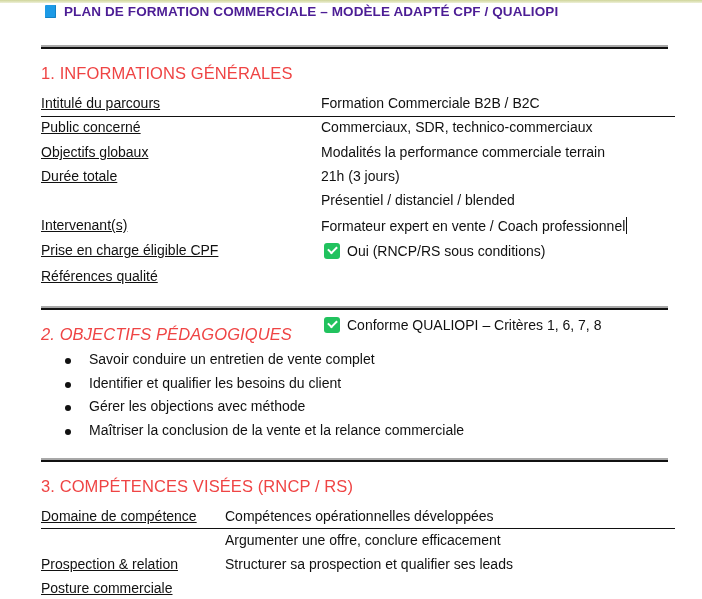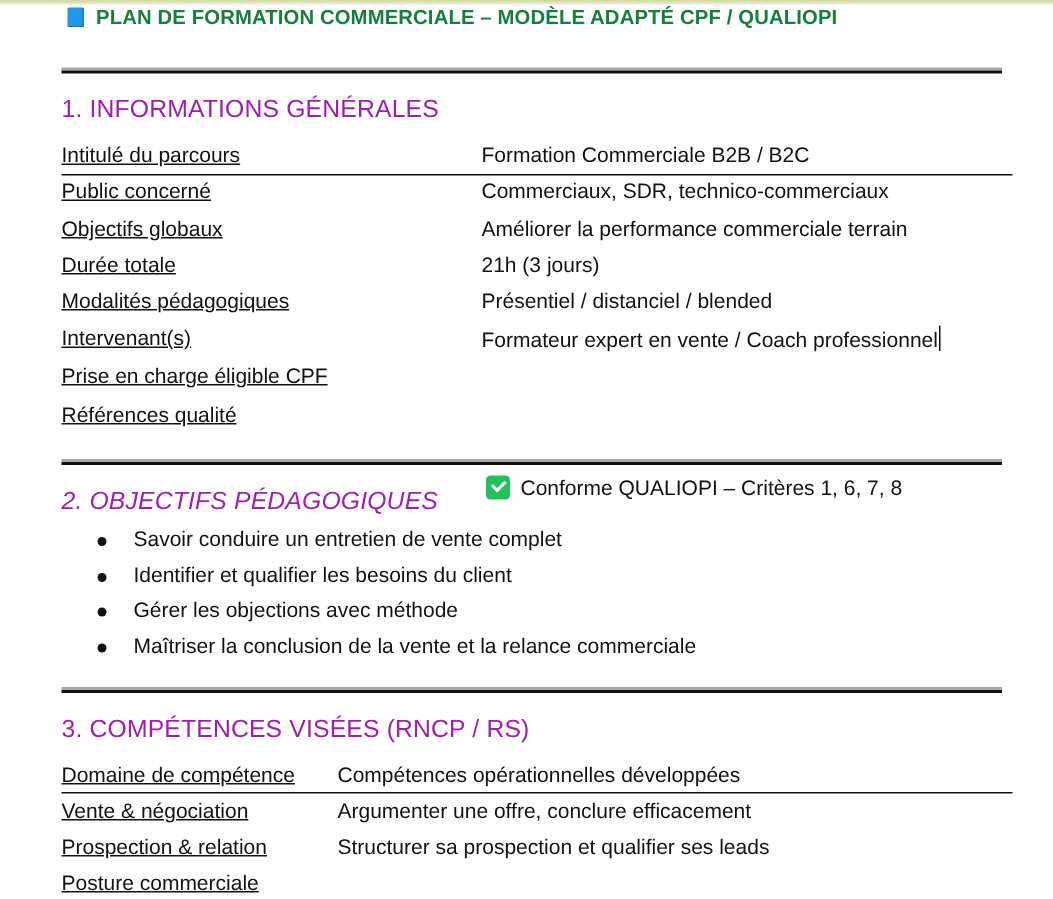--- a/index.html
+++ b/index.html
@@ -1,24 +1,24 @@
 <!DOCTYPE html>
 <html><head>
 <meta charset="utf-8">
 <style>
   * { margin: 0; padding: 0; box-sizing: border-box; }
   html, body { width: 702px; height: 599px; overflow: hidden; background: #ffffff; }
   body { position: relative; font-family: "Liberation Sans", "DejaVu Sans", sans-serif; color: #111; font-size: 14px; }
   .topbar { position: absolute; left: 0; top: 0; width: 702px; height: 3px; background: linear-gradient(#cfd59a, #eef0d8); }
-  .doc-title { position: absolute; left: 45px; top: 2px; height: 18px; display: flex; align-items: center; font-weight: bold; font-size: 13.5px; letter-spacing: 0.1px; color: #15803d; white-space: nowrap; }
+  .doc-title { position: absolute; left: 45px; top: 2px; height: 18px; display: flex; align-items: center; font-weight: bold; font-size: 13.5px; letter-spacing: 0.1px; color: #4c1d95; white-space: nowrap; }
   .blue-icon { width: 11px; height: 13px; background: #1c9ae6; border-radius: 1px; margin-right: 8px; display: inline-block; box-shadow: inset -1px -1px 0 #1381c4; }
   .sep { position: absolute; left: 41px; width: 627px; height: 4px; }
   .sep .l1 { position: absolute; left: 0; top: 0; width: 100%; height: 2px; background: #a8a8a8; }
   .sep .l2 { position: absolute; left: 0; top: 2px; width: 100%; height: 2px; background: #111; }
-  .h2 { position: absolute; left: 41px; font-size: 16.5px; color: #a21caf; white-space: nowrap; letter-spacing: 0.1px; }
+  .h2 { position: absolute; left: 41px; font-size: 16.5px; color: #ef4444; white-space: nowrap; letter-spacing: 0.1px; }
   .row { position: absolute; left: 41px; width: 634px; height: 24px; }
   .row .k { position: absolute; left: 0; top: 0; white-space: nowrap; text-decoration: underline; }
   .row .v { position: absolute; top: 0; white-space: nowrap; display: flex; align-items: center; }
   .info .v { left: 280px; }
   .comp .v { left: 184px; }
   .rule { position: absolute; left: 41px; width: 634px; height: 1px; background: #111; }
   .check { display: inline-block; width: 16px; height: 16px; background: #21c25e; border-radius: 3px; margin-right: 7px; margin-left: 3px; position: relative; }
   .check::after { content: ""; position: absolute; left: 4px; top: 3px; width: 7px; height: 4px; border-left: 2px solid #fff; border-bottom: 2px solid #fff; transform: rotate(-45deg); }
   .caret { display: inline-block; width: 1px; height: 17px; background: #111; margin-left: 1px; }
   .bullets { position: absolute; left: 41px; top: 351px; }
@@ -47,39 +47,42 @@
   <span class="k">Intitulé du parcours</span>
   <span class="v">Formation Commerciale B2B / B2C</span>
 </div>
 <div class="rule" style="top:116px;"></div>
 <div class="row info" style="top:119px;">
   <span class="k">Public concerné</span>
   <span class="v">Commerciaux, SDR, technico-commerciaux</span>
 </div>
 <div class="row info" style="top:144px;">
   <span class="k">Objectifs globaux</span>
-  <span class="v">Améliorer la performance commerciale terrain</span>
+  <span class="v">Modalités la performance commerciale terrain</span>
 </div>
 <div class="row info" style="top:168px;">
   <span class="k">Durée totale</span>
   <span class="v">21h (3 jours)</span>
 </div>
 <div class="row info" style="top:192px;">
-  <span class="k">Modalités pédagogiques</span>
   <span class="v">Présentiel / distanciel / blended</span>
 </div>
 <div class="row info" style="top:217px;">
   <span class="k">Intervenant(s)</span>
   <span class="v">
       <span>Formateur expert en vente / Coach professionnel</span>
       <span class="caret"></span>
     </span>
 </div>
 <div class="row info" style="top:242px;">
   <span class="k">Prise en charge éligible CPF</span>
+  <span class="v" style="top:1px;">
+      <span class="check"></span>
+      <span>Oui (RNCP/RS sous conditions)</span>
+    </span>
 </div>
 <div class="row info" style="top:268px;">
   <span class="k">Références qualité</span>
   <span class="v" style="top:1px;margin-top:48px;">
       <span class="check"></span>
       <span>Conforme QUALIOPI – Critères 1, 6, 7, 8</span>
     </span>
 </div>
 
 <div class="sep" style="top:306px;">
@@ -114,21 +117,20 @@
   </div>
 
 <div class="h2" style="top:477px;">3. COMPÉTENCES VISÉES (RNCP / RS)</div>
 
 <div class="row comp" style="top:508px;">
   <span class="k">Domaine de compétence</span>
   <span class="v">Compétences opérationnelles développées</span>
 </div>
 <div class="rule" style="top:528px;"></div>
 <div class="row comp" style="top:532px;">
-  <span class="k">Vente &amp; négociation</span>
   <span class="v">Argumenter une offre, conclure efficacement</span>
 </div>
 <div class="row comp" style="top:556px;">
   <span class="k">Prospection &amp; relation</span>
   <span class="v">Structurer sa prospection et qualifier ses leads</span>
 </div>
 <div class="row comp" style="top:580px;">
   <span class="k">Posture commerciale</span>
 </div>
 

